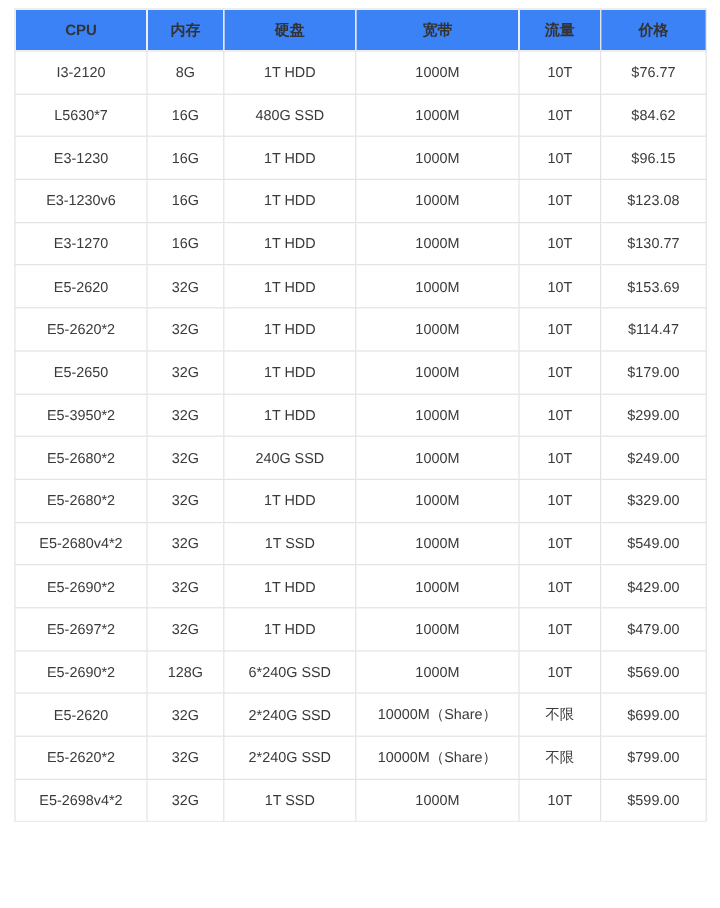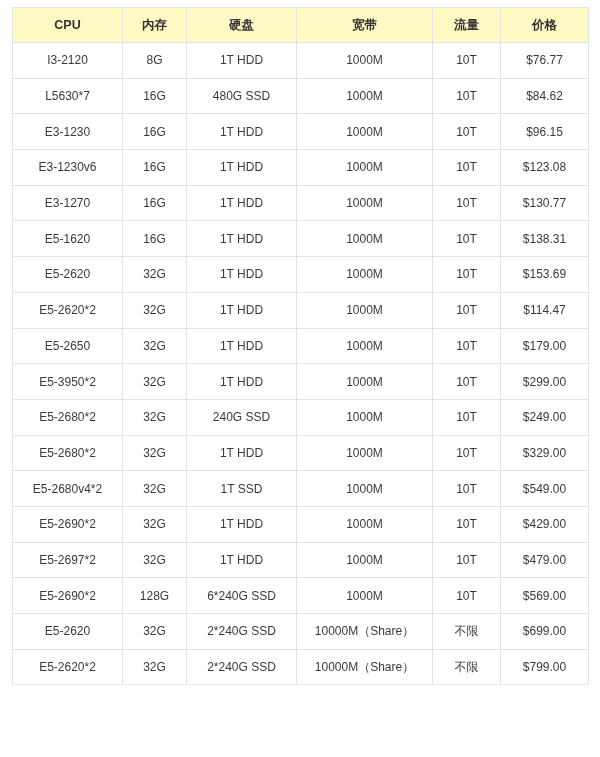--- a/index.html
+++ b/index.html
@@ -35,21 +35,21 @@
   col.c-price { width: 88px; }
   th, td {
     border: 1px solid #e3e3e3;
     text-align: center;
     vertical-align: middle;
     padding: 0 4px;
     white-space: nowrap;
     overflow: hidden;
   }
   th {
-    background: #fef9c3;
+    background: #3b82f6;
     height: 34px;
     font-weight: bold;
     color: #333333;
     font-size: 12.5px;
   }
   td {
     height: 34.7px;
     background: #ffffff;
     color: #3a3a3a;
   }
@@ -115,28 +115,20 @@
       </tr>
       <tr>
         <td>E3-1270</td>
         <td>16G</td>
         <td>1T HDD</td>
         <td>1000M</td>
         <td>10T</td>
         <td>$130.77</td>
       </tr>
       <tr>
-        <td>E5-1620</td>
-        <td>16G</td>
-        <td>1T HDD</td>
-        <td>1000M</td>
-        <td>10T</td>
-        <td>$138.31</td>
-      </tr>
-      <tr>
         <td>E5-2620</td>
         <td>32G</td>
         <td>1T HDD</td>
         <td>1000M</td>
         <td>10T</td>
         <td>$153.69</td>
       </tr>
       <tr>
         <td>E5-2620*2</td>
         <td>32G</td>
@@ -217,16 +209,24 @@
         <td>不限</td>
         <td>$699.00</td>
       </tr>
       <tr>
         <td>E5-2620*2</td>
         <td>32G</td>
         <td>2*240G SSD</td>
         <td>10000M（Share）</td>
         <td>不限</td>
         <td>$799.00</td>
+      </tr>
+      <tr>
+        <td>E5-2698v4*2</td>
+        <td>32G</td>
+        <td>1T SSD</td>
+        <td>1000M</td>
+        <td>10T</td>
+        <td>$599.00</td>
       </tr>
     </tbody>
   </table>
 </div>
 
 </body></html>

